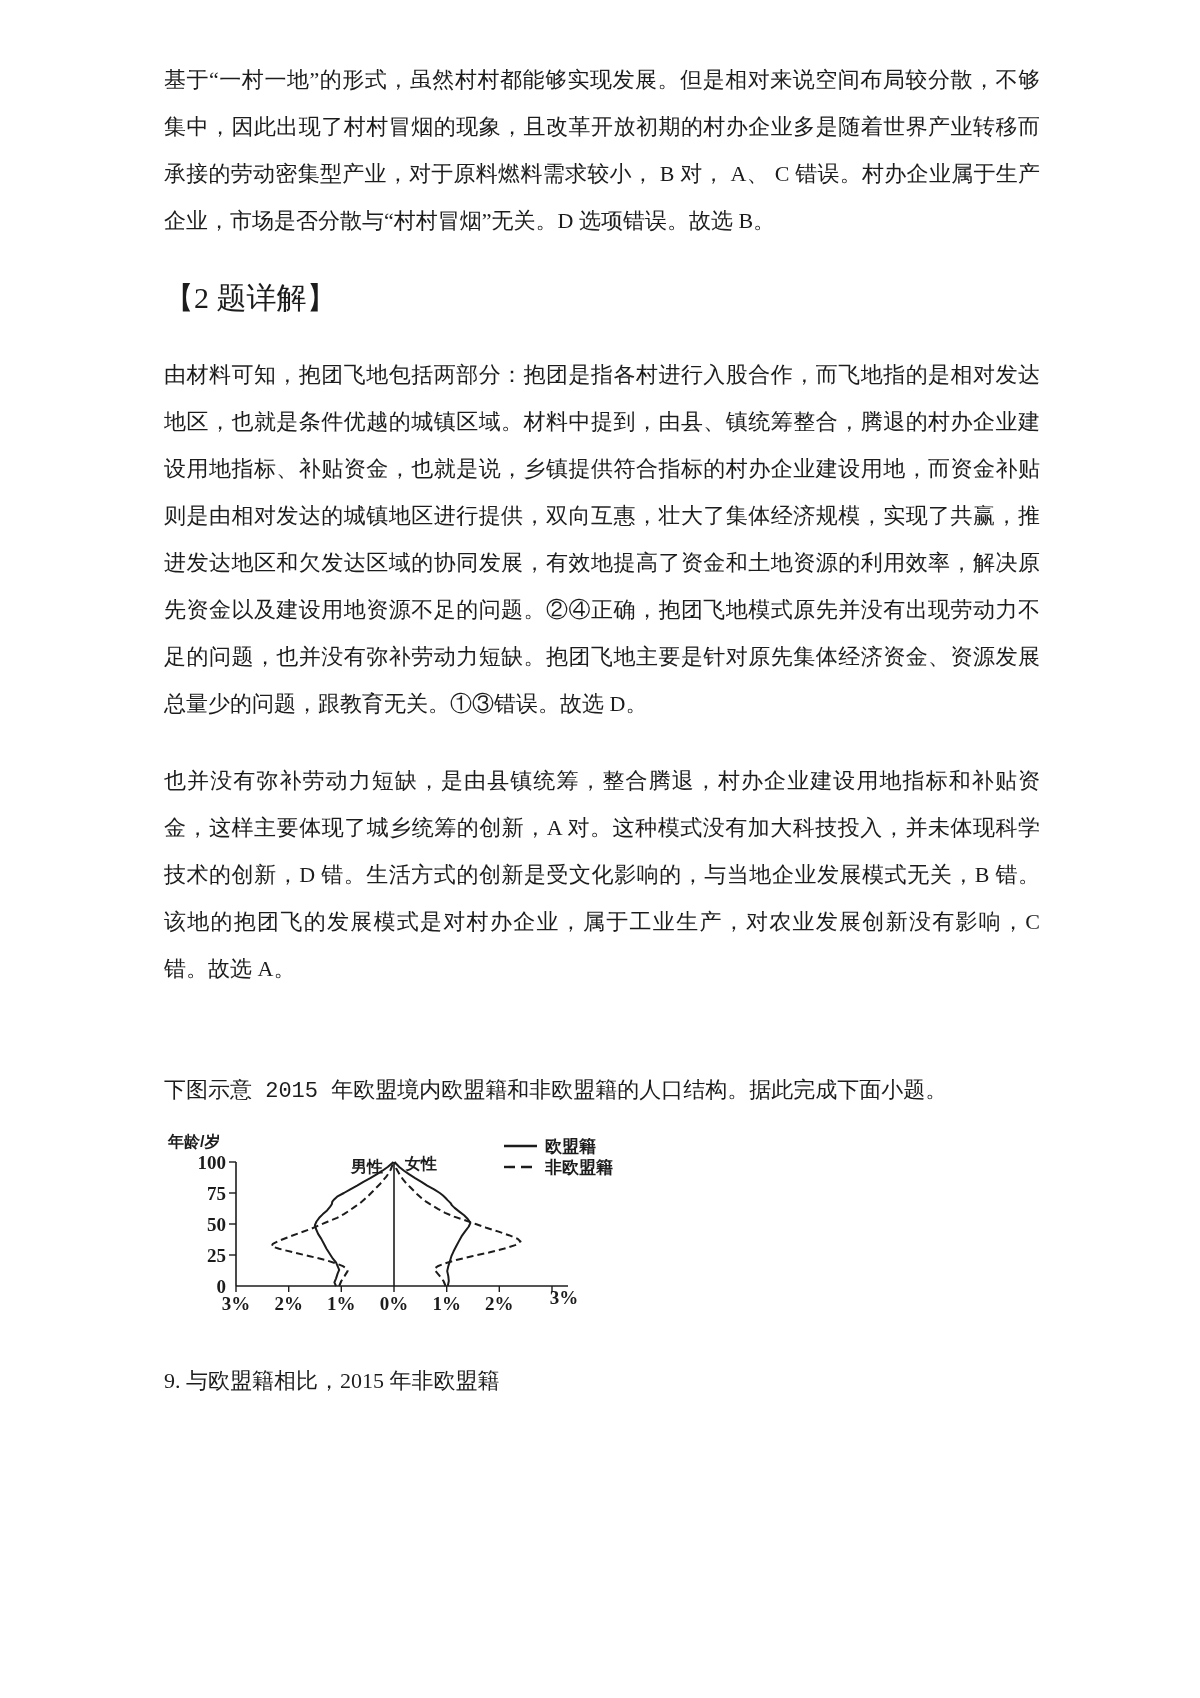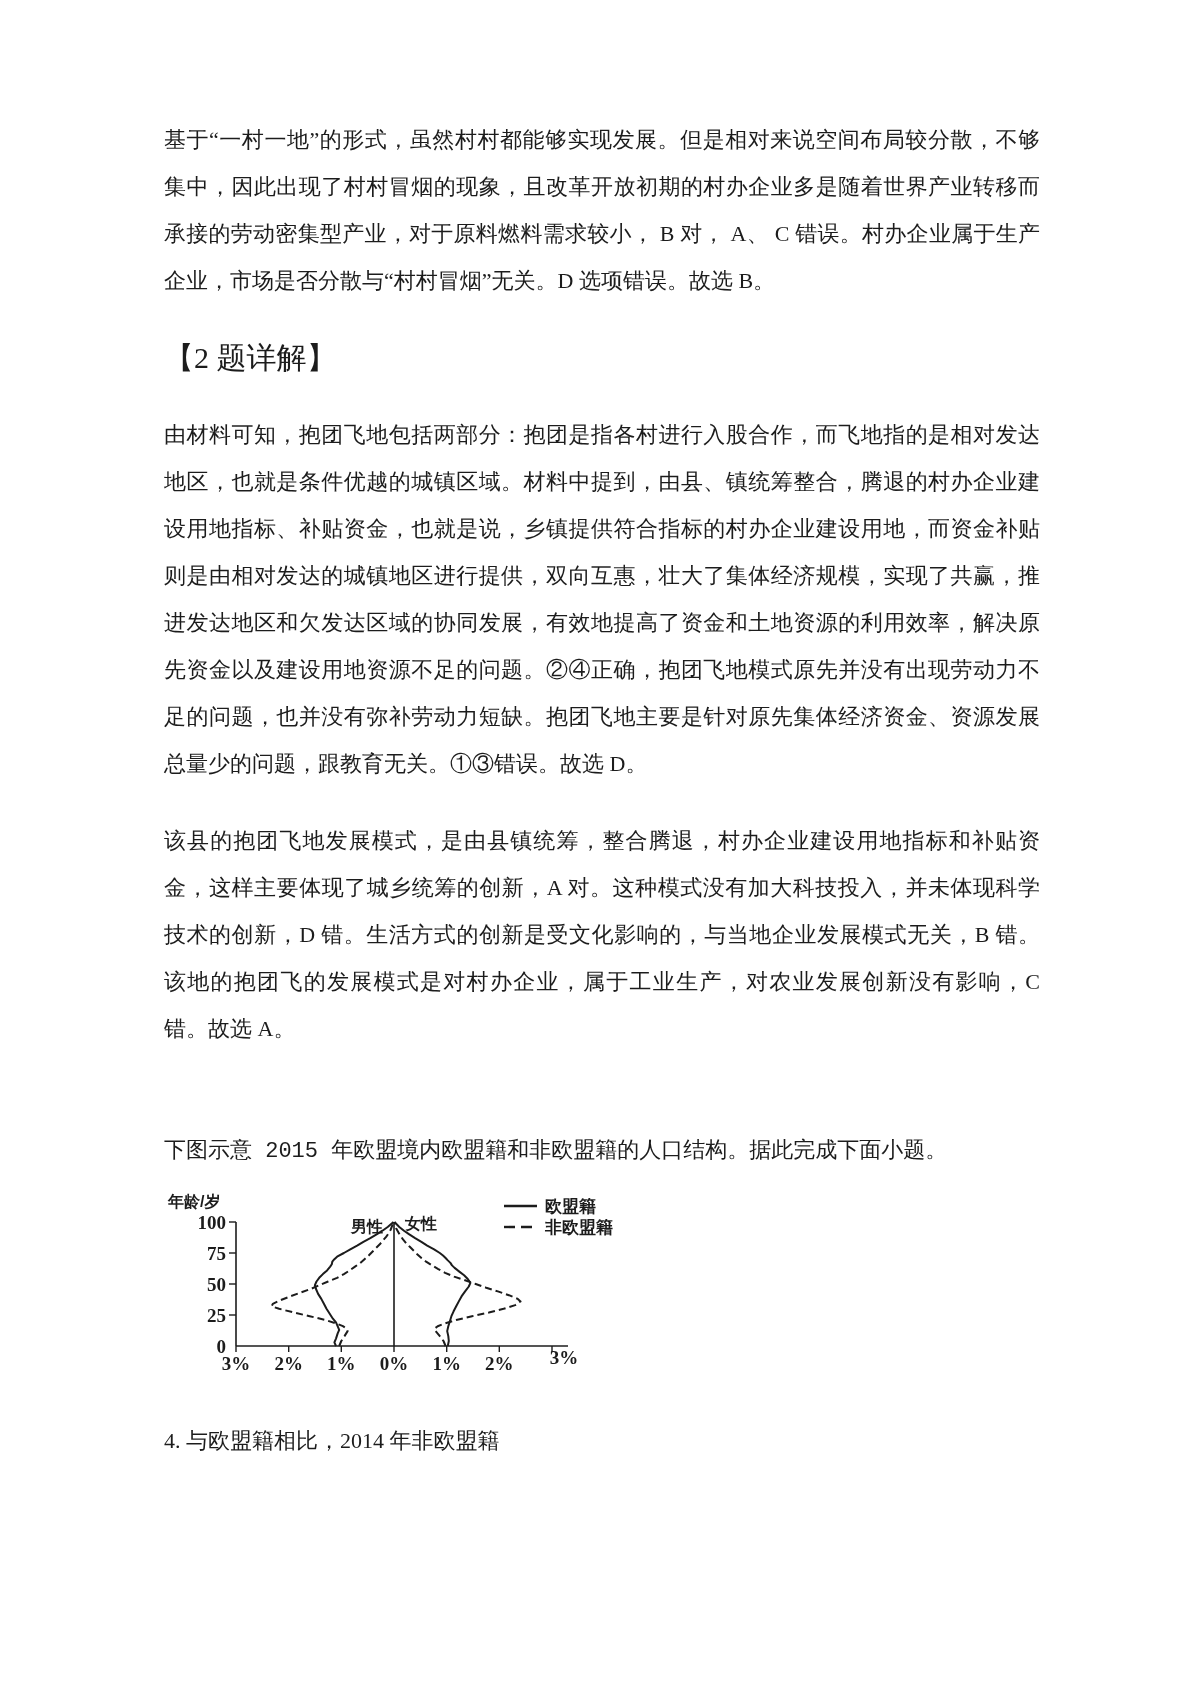--- a/index.html
+++ b/index.html
@@ -1,21 +1,21 @@
 <!DOCTYPE html>
 <html><head>
 <meta charset="utf-8">
 <style>
   html,body{margin:0;padding:0;}
   body{
     width:1200px;height:1698px;background:#ffffff;color:#1c1c1c;
     font-family:"Liberation Serif","DejaVu Serif",serif;
     overflow:hidden;
   }
-  .page{padding:116px 160px 0 164px;}
+  .page{padding:56px 160px 0 164px;}
   .body-text{
     font-size:22px;line-height:47px;margin:0 0 30px 0;
     text-align:justify;text-align-last:left;
   }
   .detail-heading{
     font-size:30px;line-height:47px;font-weight:normal;margin:0 0 30px 0;
   }
   .question-intro{margin-top:76px;margin-bottom:0;font-family:Liberation Mono, monospace;}
   .chart-wrap{margin:12px 0 0 0;}
   .question-line{margin-top:26px;margin-bottom:0;}
@@ -31,21 +31,21 @@
 
 <div class="page">
 
   <p class="body-text">基于“一村一地”的形式，虽然村村都能够实现发展。但是相对来说空间布局较分散，不够集中，因此出现了村村冒烟的现象，且改革开放初期的村办企业多是随着世界产业转移而承接的劳动密集型产业，对于原料燃料需求较小， B 对， A、 C 错误。村办企业属于生产企业，市场是否分散与“村村冒烟”无关。D 选项错误。故选 B。</p>
 
   <p class="detail-heading">【2 题详解】</p>
 
   <p class="body-text">由材料可知，抱团飞地包括两部分：抱团是指各村进行入股合作，而飞地指的是相对发达地区，也就是条件优越的城镇区域。材料中提到，由县、镇统筹整合，腾退的村办企业建设用地指标、补贴资金，也就是说，乡镇提供符合指标的村办企业建设用地，而资金补贴则是由相对发达的城镇地区进行提供，双向互惠，壮大了集体经济规模，实现了共赢，推进发达地区和欠发达区域的协同发展，有效地提高了资金和土地资源的利用效率，解决原先资金以及建设用地资源不足的问题。②④正确，抱团飞地模式原先并没有出现劳动力不足的问题，也并没有弥补劳动力短缺。抱团飞地主要是针对原先集体经济资金、资源发展总量少的问题，跟教育无关。①③错误。故选 D。</p>
 
 
-  <p class="body-text">该县的抱团飞地发展模式，是由县镇统筹，整合腾退，村办企业建设用地指标和补贴资金，这样主要体现了城乡统筹的创新，A 对。这种模式没有加大科技投入，并未体现科学技术的创新，D 错。生活方式的创新是受文化影响的，与当地企业发展模式无关，B 错。该地的抱团飞的发展模式是对村办企业，属于工业生产，对农业发展创新没有影响，C 错。故选 A。</p>
+  <p class="body-text">也并没有弥补劳动力短缺，是由县镇统筹，整合腾退，村办企业建设用地指标和补贴资金，这样主要体现了城乡统筹的创新，A 对。这种模式没有加大科技投入，并未体现科学技术的创新，D 错。生活方式的创新是受文化影响的，与当地企业发展模式无关，B 错。该地的抱团飞的发展模式是对村办企业，属于工业生产，对农业发展创新没有影响，C 错。故选 A。</p>
 
   <p class="body-text question-intro">下图示意 2015 年欧盟境内欧盟籍和非欧盟籍的人口结构。据此完成下面小题。</p>
 
   <div class="chart-wrap">
     <svg width="470" height="200" viewBox="0 0 470 200" xmlns="http://www.w3.org/2000/svg">
 
       <text class="cjk-label" x="4" y="20">年龄/岁</text>
 
       <line class="axis" x1="72" y1="35" x2="72" y2="159"></line>
       <g>
@@ -96,15 +96,15 @@
 
       <g>
           <polyline points="172.0,159.0 170.4,155.3 172.0,151.6 173.6,146.6 175.2,142.9 173.6,139.2 172.0,135.4 168.9,131.7 165.7,126.8 162.5,121.8 159.9,116.8 157.3,111.9 154.1,106.9 152.0,102.0 150.9,98.2 152.5,94.5 155.2,90.8 158.9,87.1 163.1,83.4 166.2,79.6 167.8,77.2 168.3,74.7 170.4,72.2 173.1,69.7 179.9,66.0 186.3,62.3 193.1,58.6 199.4,54.8 206.3,51.1 212.6,47.4 218.4,43.7 223.7,40.0 229.5,35.0" fill="none" stroke="#1c1c1c" stroke-width="2" stroke-linejoin="round"></polyline>
           <polyline points="283.8,159.0 284.8,154.0 284.3,149.1 283.2,144.1 284.3,139.2 285.9,134.2 287.4,129.2 289.6,124.3 292.2,119.3 294.8,114.4 297.5,109.4 301.1,104.4 304.8,99.5 306.4,95.8 303.8,92.0 300.1,88.3 295.3,84.6 290.6,80.9 288.0,78.4 286.4,75.9 283.8,73.4 281.6,71.0 279.0,68.5 275.8,66.0 270.1,62.3 263.2,58.6 257.4,54.8 251.1,51.1 245.3,47.4 240.0,43.7 235.3,40.0 230.5,35.0" fill="none" stroke="#1c1c1c" stroke-width="2" stroke-linejoin="round"></polyline>
           <polyline points="175.2,159.0 177.3,154.0 180.5,149.1 183.6,144.1 182.6,141.6 178.9,139.2 173.1,136.7 161.5,133.0 145.7,129.2 129.9,125.5 115.1,121.8 107.7,119.3 108.8,116.8 116.7,113.1 126.2,109.4 136.2,105.7 146.7,102.0 155.2,98.2 164.1,94.5 173.1,90.8 179.9,87.1 185.7,83.4 191.0,79.6 196.3,75.9 200.5,72.2 204.7,68.5 208.4,64.8 212.1,61.0 215.8,57.3 218.9,53.6 222.1,49.9 224.7,46.2 226.8,42.4 229.5,35.0" fill="none" stroke="#1c1c1c" stroke-width="2" stroke-linejoin="round" stroke-dasharray="7 4"></polyline>
           <polyline points="281.6,159.0 279.5,154.0 275.8,149.1 271.6,144.1 270.6,141.6 273.7,139.2 280.1,136.7 292.2,133.0 308.0,129.2 324.9,125.5 339.6,121.8 351.2,118.1 356.5,114.4 353.8,111.9 344.9,108.2 333.8,104.4 322.2,100.7 311.7,97.0 301.1,93.3 290.1,89.6 281.1,85.8 274.3,82.1 267.9,78.4 262.1,74.7 257.4,71.0 253.2,67.2 249.5,63.5 245.8,59.8 242.1,56.1 239.0,52.4 236.3,48.6 234.2,44.9 232.1,41.2 230.5,35.0" fill="none" stroke="#1c1c1c" stroke-width="2" stroke-linejoin="round" stroke-dasharray="7 4"></polyline>
         </g>
     </svg>
   </div>
 
-  <p class="body-text question-line">4. 与欧盟籍相比，2014 年非欧盟籍</p>
+  <p class="body-text question-line">9. 与欧盟籍相比，2015 年非欧盟籍</p>
 
 </div>
 
 </body></html>

